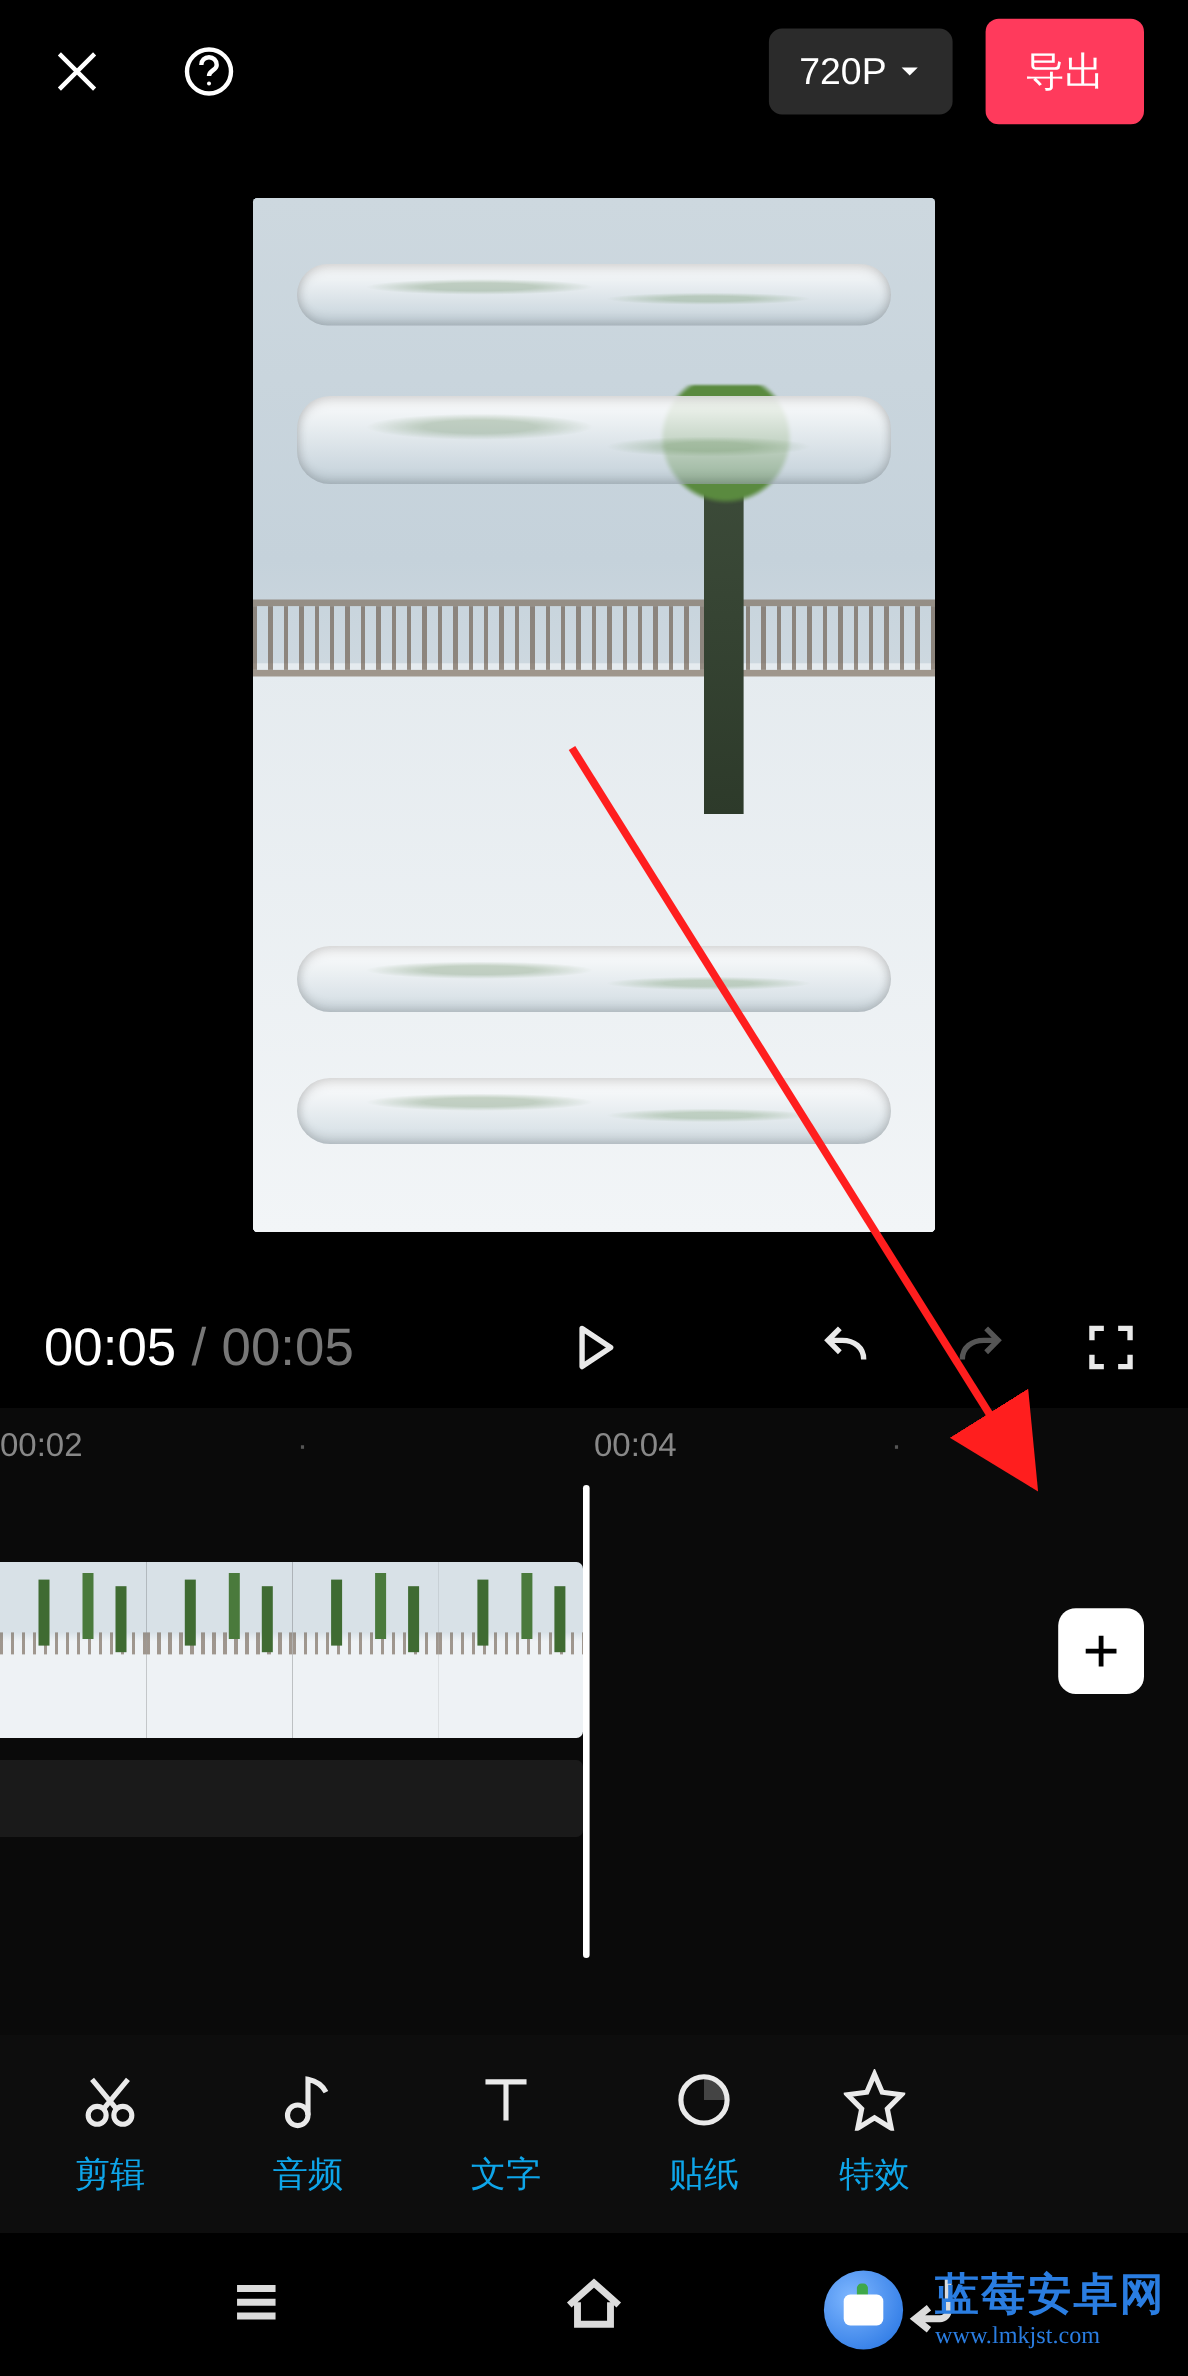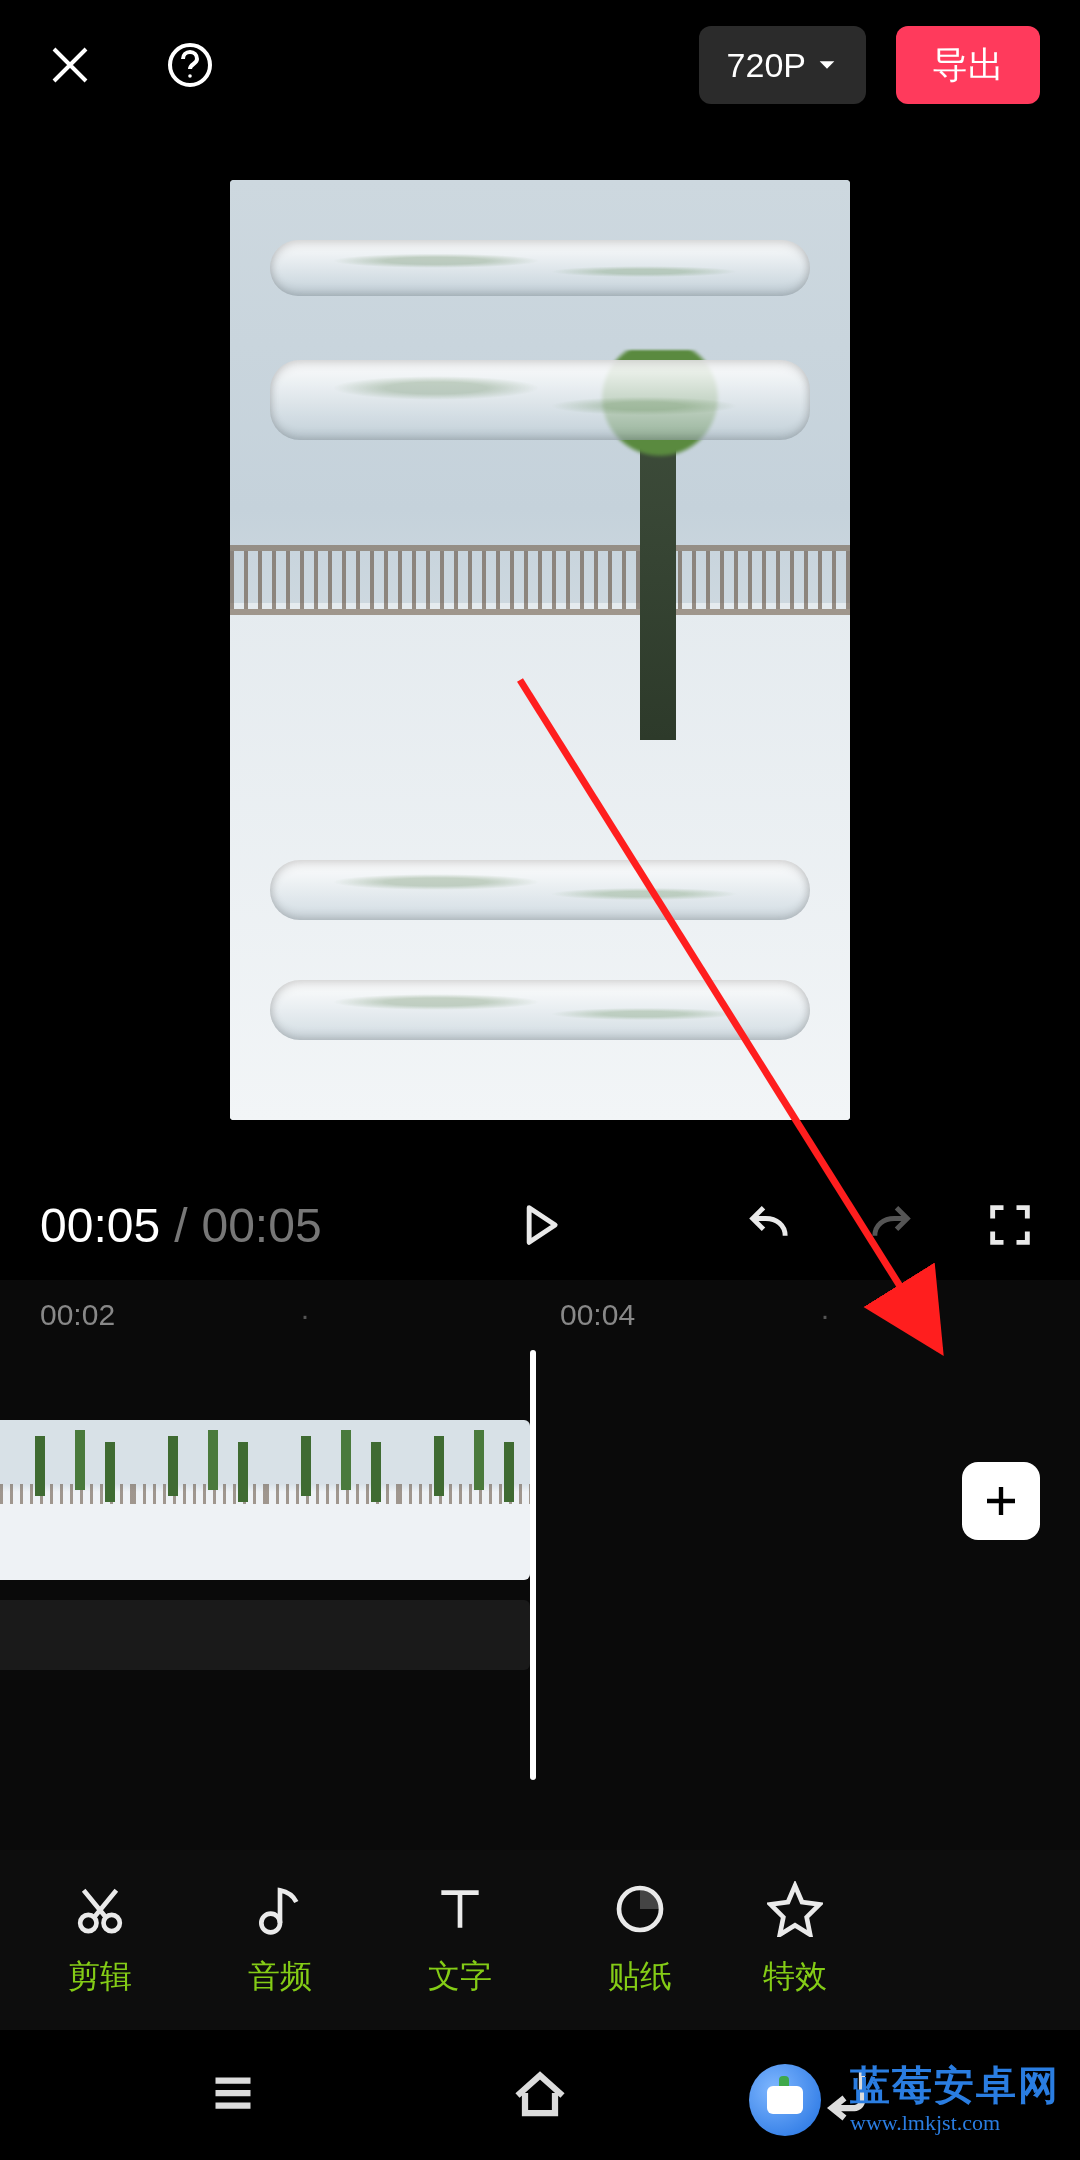--- a/index.html
+++ b/index.html
@@ -23,21 +23,21 @@
   .header .right { margin-left: auto; display: flex; align-items: center; gap: 30px; }
   .icon-btn { width: 60px; height: 60px; display: flex; align-items: center; justify-content: center; }
   .icon-btn svg { width: 48px; height: 48px; stroke: #fff; fill: none; stroke-width: 4; }
   .res-btn {
     height: 78px; padding: 0 28px; border-radius: 12px;
     background: #2b2b2b; display: flex; align-items: center; gap: 10px;
     font-size: 34px; color: #fff;
   }
   .res-btn svg { width: 22px; height: 22px; fill: #fff; }
   .export-btn {
-    height: 78px; padding: 0 36px; border-radius: 12px;
+    height: 96px; padding: 0 36px; border-radius: 12px;
     background: #ff3a5c; display: flex; align-items: center;
     font-size: 36px; color: #fff; font-weight: 500;
   }
   
   .preview-area {
     height: 1040px; display: flex; align-items: center; justify-content: center;
   }
   .preview {
     width: 620px; height: 940px; background: #b7c7d0; border-radius: 4px;
     position: relative; overflow: hidden;
@@ -69,21 +69,21 @@
   }
   .time { font-size: 48px; display:flex; gap:14px; align-items:center;}
   .time .cur { color:#fff; }
   .time .sep, .time .tot { color:#777; }
   .ctrl-center { position:absolute; left:50%; transform:translateX(-50%); }
   .ctrl-right { margin-left:auto; display:flex; gap:60px; align-items:center; }
   .controls svg { width:52px; height:52px; stroke:#e9e9e9; fill:none; stroke-width:4.5; }
   .controls .disabled svg { stroke:#555; }
   
   .timeline-wrap { height: 670px; position: relative; background:#0a0a0a; }
-  .ruler { height: 70px; display:flex; align-items:center; font-size:30px; color:#888; padding-left:40px;}
+  .ruler { height: 70px; display:flex; align-items:center; font-size:30px; color:#888; }
   .ruler span { display:inline-block; }
   .tick-label { width: 300px; }
   .tick-dot { width: 300px; color:#555; text-align:left; }
   .track-area { position:relative; height:430px; }
   .video-track { position:absolute; top:70px; left:0; width:530px; height:160px; background:#222; border-radius:0 6px 6px 0; overflow:hidden; display:flex; }
   .thumb { flex:0 0 133px; height:100%; position:relative; background:linear-gradient(#d8e1e7 0 40%, #eef2f5 45% 100%); }
   .thumb::before { content:""; position:absolute; left:0; right:0; top:40%; height:20px;
     background: repeating-linear-gradient(90deg,#6b5a4a 0 3px, transparent 3px 10px); opacity:.6; }
   .thumb::after { content:""; position:absolute; top:10%; width:10px; height:60px; background:#3f6b32; left:35px; box-shadow: 40px -6px 0 #4a7a3c, 70px 6px 0 #3f6b32; }
   .audio-track { position:absolute; top:250px; left:0; width:530px; height:70px; background:#1a1a1a; border-radius:0 6px 6px 0; }
@@ -96,21 +96,21 @@
   
   .annot { position:absolute; left:0; top:0; pointer-events:none; }
   
   .toolbar {
     position:absolute; left:0; right:0; bottom:130px; height:180px;
     background:#0d0d0d; display:flex; align-items:center; padding-left:10px;
   }
   .tool { width:180px; display:flex; flex-direction:column; align-items:center; gap:18px; }
   .tool:last-child { width:130px; }
   .tool svg { width:56px; height:56px; stroke:#eaeaea; fill:none; stroke-width:4; }
-  .tool-label { font-size:32px; color:#84cc16; }
+  .tool-label { font-size:32px; color:#0ea5e9; }
   
   .navbar {
     position:absolute; left:0; right:0; bottom:0; height:130px; background:#000;
     display:flex; align-items:center; justify-content:space-around; padding: 0 80px;
   }
   .navbar svg { width:60px; height:60px; stroke:#dcdcdc; fill:none; stroke-width:5; }
   
   .watermark {
     position:absolute; right:20px; bottom:24px; display:flex; align-items:center; gap:29px;
   }

